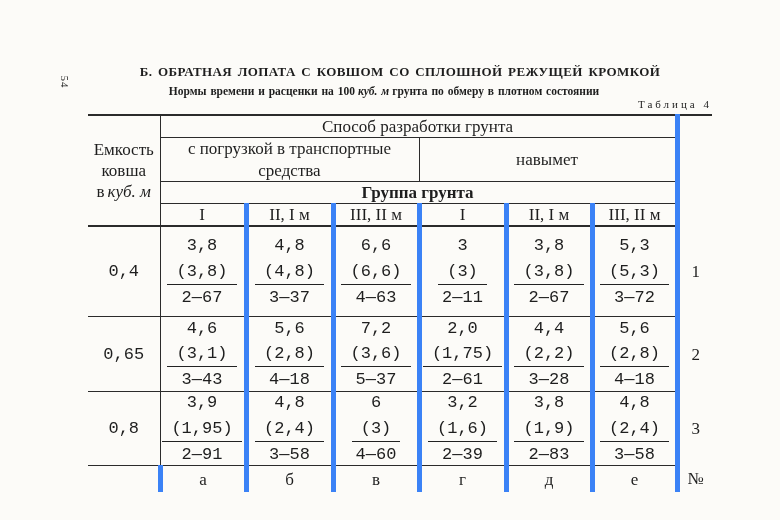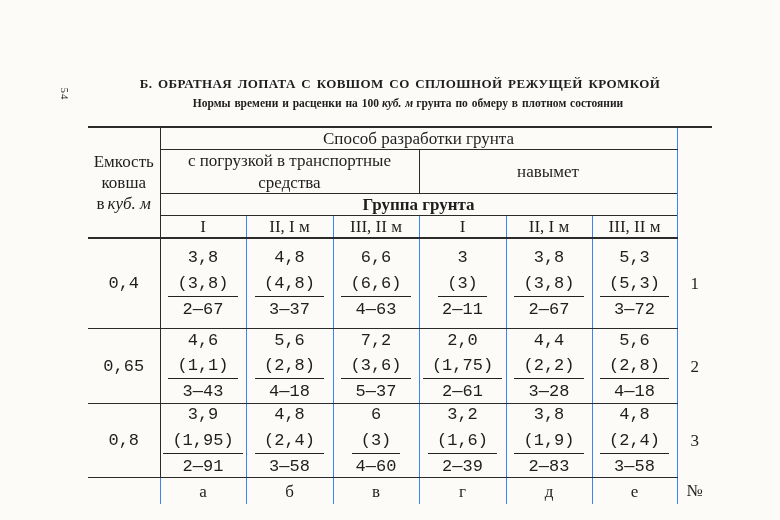--- a/index.html
+++ b/index.html
@@ -4,54 +4,54 @@
 <style>
   html,body{margin:0;padding:0;}
   body{
     width:780px;height:520px;
     background:#fcfbf8;
     font-family:"Liberation Serif","DejaVu Serif",serif;
     color:#1e1e1e;
     position:relative;
     overflow:hidden;
   }
-  .page{position:absolute;inset:0;margin-top:12px;}
+  .page{position:absolute;inset:0;}
   .page-num{
     position:absolute;left:58px;top:76px;
     font-size:11px;letter-spacing:1px;
     transform:rotate(90deg);transform-origin:center;
   }
   .title{
     position:absolute;left:88px;top:64px;width:624px;
     text-align:center;font-weight:bold;font-size:13px;
     letter-spacing:.4px;word-spacing:2px;white-space:nowrap;
   }
   .subtitle{
-    position:absolute;left:96px;top:85px;width:624px;
+    position:absolute;left:72px;top:85px;width:624px;
     text-align:center;font-weight:bold;font-size:11.5px;
     word-spacing:1px;white-space:nowrap;
   }
   .subtitle .it{font-style:italic;font-weight:bold;margin:0 3px;}
   .table-label{
     position:absolute;left:88px;top:98px;width:624px;
     text-align:right;font-size:11px;letter-spacing:3px;
   }
   table.norms{
     position:absolute;left:88px;top:114px;
     border-collapse:collapse;table-layout:fixed;
     width:624px;
     border-top:2px solid #2b2b2b;
   }
   table.norms td{
     text-align:center;vertical-align:middle;
     padding:0;font-size:17px;line-height:1.25;
     overflow:hidden;
   }
   
-  .bl{border-left:1px solid #3b82f6;}
+  .bl{border-left:5px solid #3b82f6;}
   .br{border-right:1px solid #2b2b2b;}
   .bb{border-bottom:1px solid #2b2b2b;}
   .bbh{border-bottom:2px solid #2b2b2b;}   
   .bbr{border-bottom:1.5px solid #2b2b2b;font-family:Liberation Mono, monospace;} 
   
   .hsmall{font-size:10px;line-height:1.25;}
   .corner{font-size:10px;line-height:1.3;}
   .corner .l2i{font-style:italic;margin-left:3px;}
   .colhead{font-size:10.5px;height:20px;}
   .rowA{height:17px;}
@@ -73,20 +73,21 @@
 <body>
 
 <div class="page">
 
   <div class="page-num">54</div>
 
   <div class="title">Б. ОБРАТНАЯ ЛОПАТА С КОВШОМ СО СПЛОШНОЙ РЕЖУЩЕЙ КРОМКОЙ</div>
 
   <div class="subtitle"><span>Нормы времени и расценки на 100</span><span class="it">куб. м</span><span>грунта по обмеру в плотном состоянии</span></div>
 
+  <div class="table-label">Таблица 4</div>
 
   <table class="norms">
     <colgroup>
       <col style="width:72px">
         <col style="width:86px">
         <col style="width:87px">
         <col style="width:86px">
         <col style="width:87px">
         <col style="width:86px">
         <col style="width:85px">
@@ -147,21 +148,21 @@
         <div class="time">5,3</div>
         <div class="frac"><div class="fnum">(5,3)</div><div class="fden">3—72</div></div>
       </td>
       <td class="numcol bl">1</td>
     </tr>
 
     <tr class="r2">
       <td class="cap br bbr">0,65</td>
       <td class="dcell bbr">
         <div class="time">4,6</div>
-        <div class="frac"><div class="fnum">(1,1)</div><div class="fden">3—43</div></div>
+        <div class="frac"><div class="fnum">(3,1)</div><div class="fden">3—43</div></div>
       </td>
       <td class="dcell bbr bl">
         <div class="time">5,6</div>
         <div class="frac"><div class="fnum">(2,8)</div><div class="fden">4—18</div></div>
       </td>
       <td class="dcell bbr bl">
         <div class="time">7,2</div>
         <div class="frac"><div class="fnum">(3,6)</div><div class="fden">5—37</div></div>
       </td>
       <td class="dcell bbr bl">

